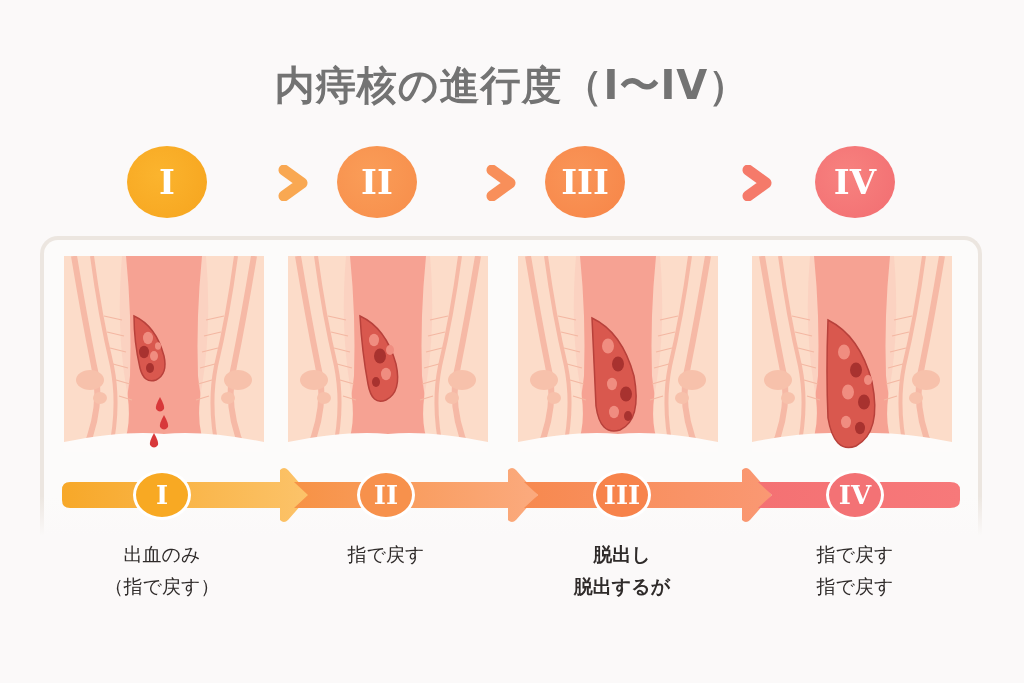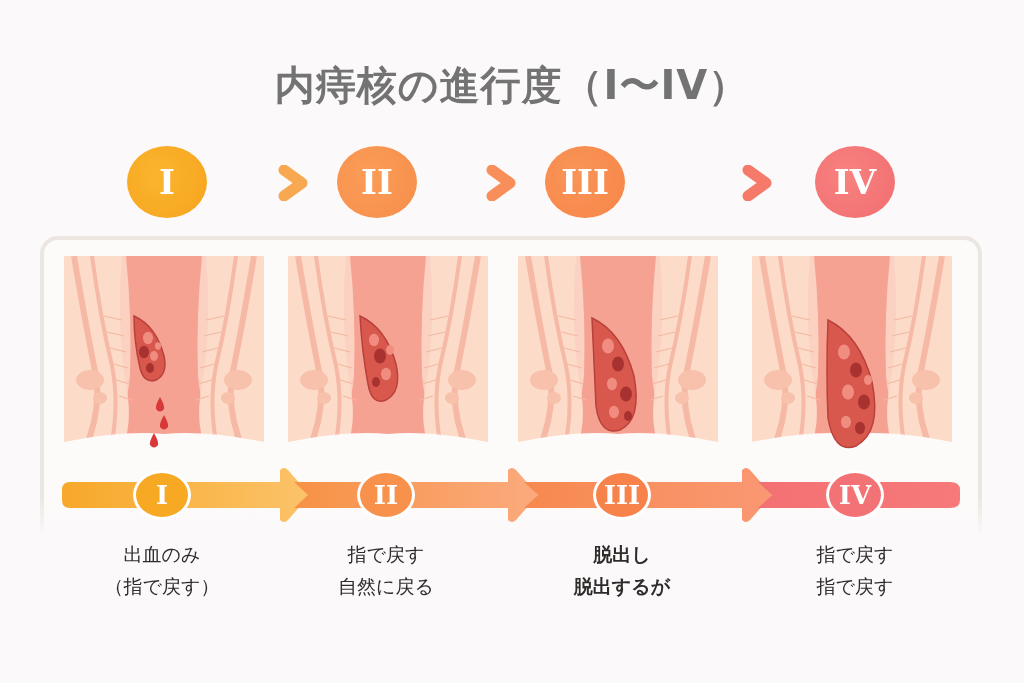--- a/index.html
+++ b/index.html
@@ -287,21 +287,20 @@
 <div class="bar-badge" style="left:826px;background:#f37275;">
   <span>IV</span>
 </div>
 
 <div class="caption" style="left:62px;">
   <div>出血のみ</div>
   <div>（指で戻す）</div>
 </div>
 <div class="caption" style="left:286px;">
   <div>指で戻す</div>
-  <div>自然に戻る</div>
 </div>
 <div class="caption" style="left:522px;font-weight:bold;">
   <div>脱出し</div>
   <div>脱出するが</div>
 </div>
 <div class="caption" style="left:755px;">
   <div>指で戻す</div>
   <div>指で戻す</div>
 </div>
 

